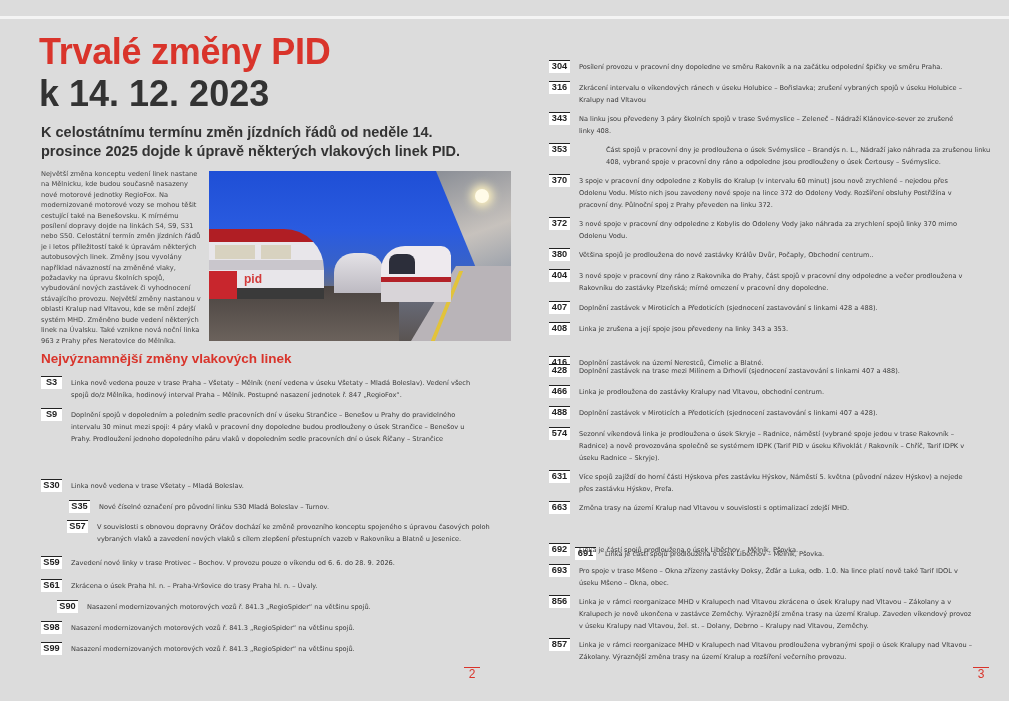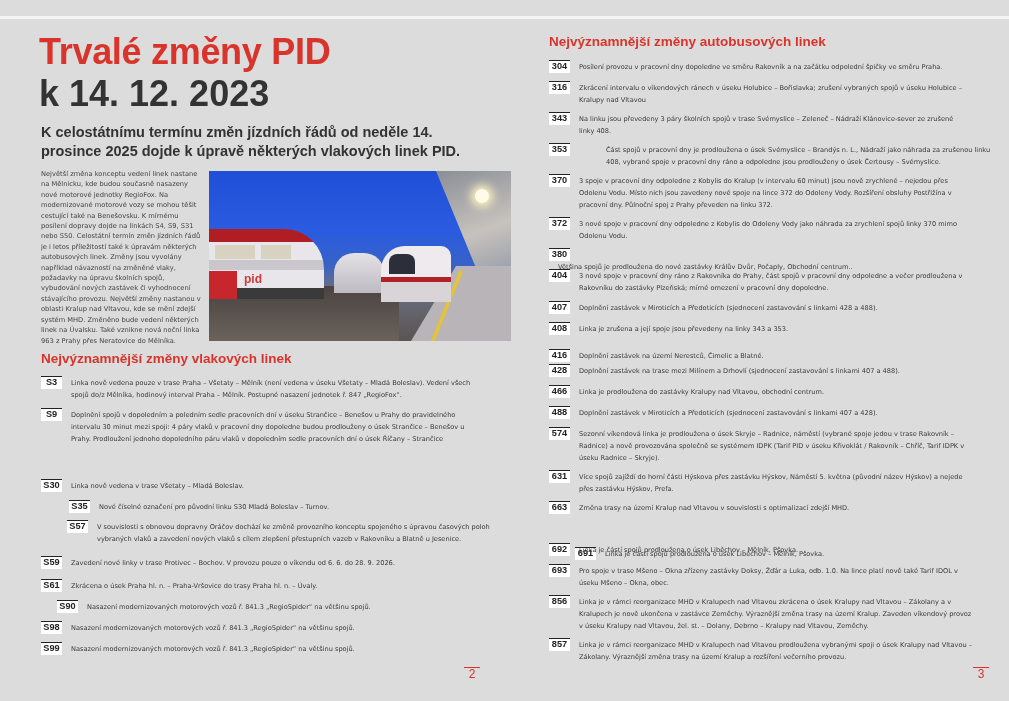--- a/index.html
+++ b/index.html
@@ -145,21 +145,20 @@
     <li class="line-item" style="top:266px;">
       <span class="badge">S99</span>
       <span class="desc" style="width:400px;">Nasazení modernizovaných motorových vozů ř. 841.3 „RegioSpider“ na většinu spojů.</span>
     </li>
   </ul>
 
   <div class="page-num" style="left:464px; top:648px;">2</div>
 </section>
 
 <section class="page page-right">
-  <h2 class="section-title" style="left:44px; top:15px;">Nejvýznamnější změny autobusových linek</h2>
 
   <ul class="lines" style="left:44px; top:42px; width:420px;">
     <li class="line-item" style="top:0px;">
       <span class="badge">304</span>
       <span class="desc" style="width:395px;">Posílení provozu v pracovní dny dopoledne ve směru Rakovník a na začátku odpolední špičky ve směru Praha.</span>
     </li>
     <li class="line-item" style="top:21px;">
       <span class="badge">316</span>
       <span class="desc" style="width:385px;">Zkrácení intervalu o víkendových ránech v úseku Holubice – Bořislavka; zrušení vybraných spojů v úseku Holubice – Kralupy nad Vltavou</span>
     </li>
@@ -172,37 +171,37 @@
       <span class="desc" style="width:395px;">Část spojů v pracovní dny je prodloužena o úsek Svémyslice – Brandýs n. L., Nádraží jako náhrada za zrušenou linku 408, vybrané spoje v pracovní dny ráno a odpoledne jsou prodlouženy o úsek Čertousy – Svémyslice.</span>
     </li>
     <li class="line-item" style="top:114px;">
       <span class="badge">370</span>
       <span class="desc" style="width:385px;">3 spoje v pracovní dny odpoledne z Kobylis do Kralup (v intervalu 60 minut) jsou nově zrychlené – nejedou přes Odolenu Vodu. Místo nich jsou zavedeny nové spoje na lince 372 do Odoleny Vody. Rozšíření obsluhy Postřižína v pracovní dny. Půlnoční spoj z Prahy převeden na linku 372.</span>
     </li>
     <li class="line-item" style="top:157px;">
       <span class="badge">372</span>
       <span class="desc" style="width:385px;">3 nové spoje v pracovní dny odpoledne z Kobylis do Odoleny Vody jako náhrada za zrychlení spojů linky 370 mimo Odolenu Vodu.</span>
     </li>
-    <li class="line-item" style="top:188px;flex-direction:column;">
+    <li class="line-item" style="top:188px;">
       <span class="badge">380</span>
       <span class="desc" style="width:395px;">Většina spojů je prodloužena do nové zastávky Králův Dvůr, Počaply, Obchodní centrum..</span>
     </li>
     <li class="line-item" style="top:209px;">
       <span class="badge">404</span>
       <span class="desc" style="width:385px;">3 nové spoje v pracovní dny ráno z Rakovníka do Prahy, část spojů v pracovní dny odpoledne a večer prodloužena v Rakovníku do zastávky Plzeňská; mírné omezení v pracovní dny dopoledne.</span>
     </li>
     <li class="line-item" style="top:241px;">
       <span class="badge">407</span>
       <span class="desc" style="width:395px;">Doplnění zastávek v Miroticích a Předoticích (sjednocení zastavování s linkami 428 a 488).</span>
     </li>
     <li class="line-item" style="top:262px;">
       <span class="badge">408</span>
       <span class="desc" style="width:395px;">Linka je zrušena a její spoje jsou převedeny na linky 343 a 353.</span>
     </li>
-    <li class="line-item" style="top:289px;">
+    <li class="line-item" style="top:296px;">
       <span class="badge">416</span>
       <span class="desc" style="width:395px;">Doplnění zastávek na území Nerestců, Čimelic a Blatné.</span>
     </li>
     <li class="line-item" style="top:304px;">
       <span class="badge">428</span>
       <span class="desc" style="width:395px;">Doplnění zastávek na trase mezi Milínem a Drhovlí (sjednocení zastavování s linkami 407 a 488).</span>
     </li>
     <li class="line-item" style="top:325px;">
       <span class="badge">466</span>
       <span class="desc" style="width:395px;">Linka je prodloužena do zastávky Kralupy nad Vltavou, obchodní centrum.</span>

